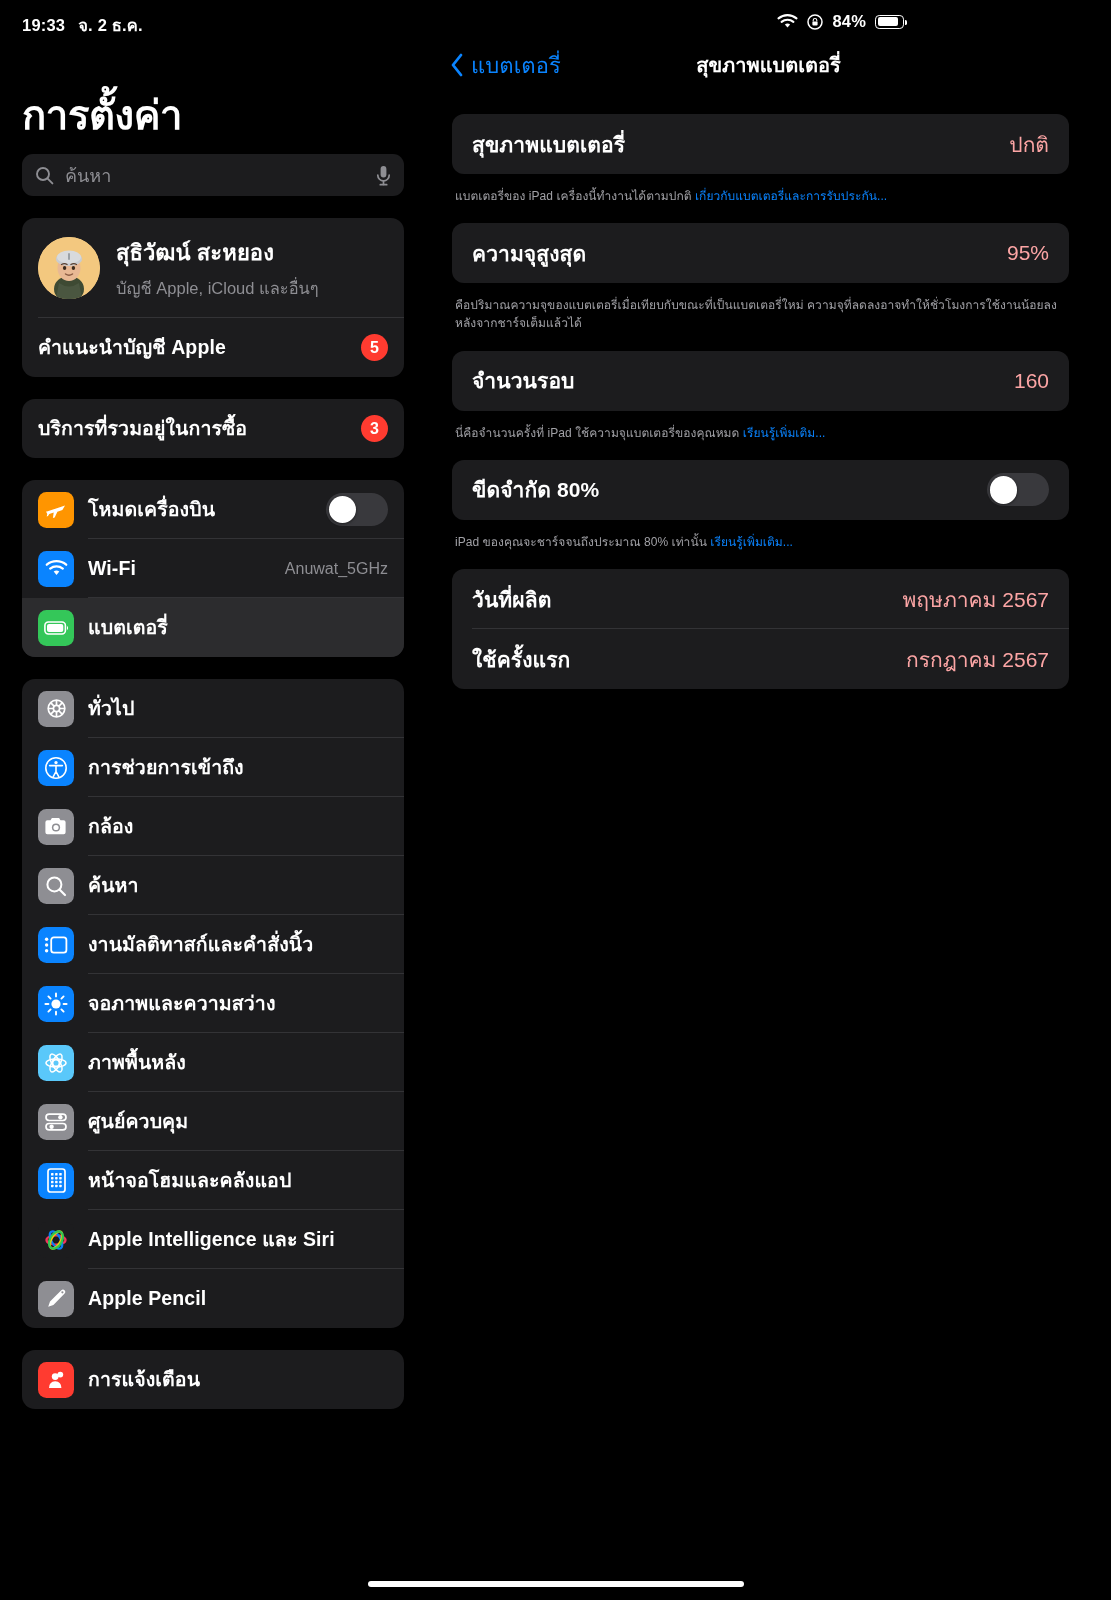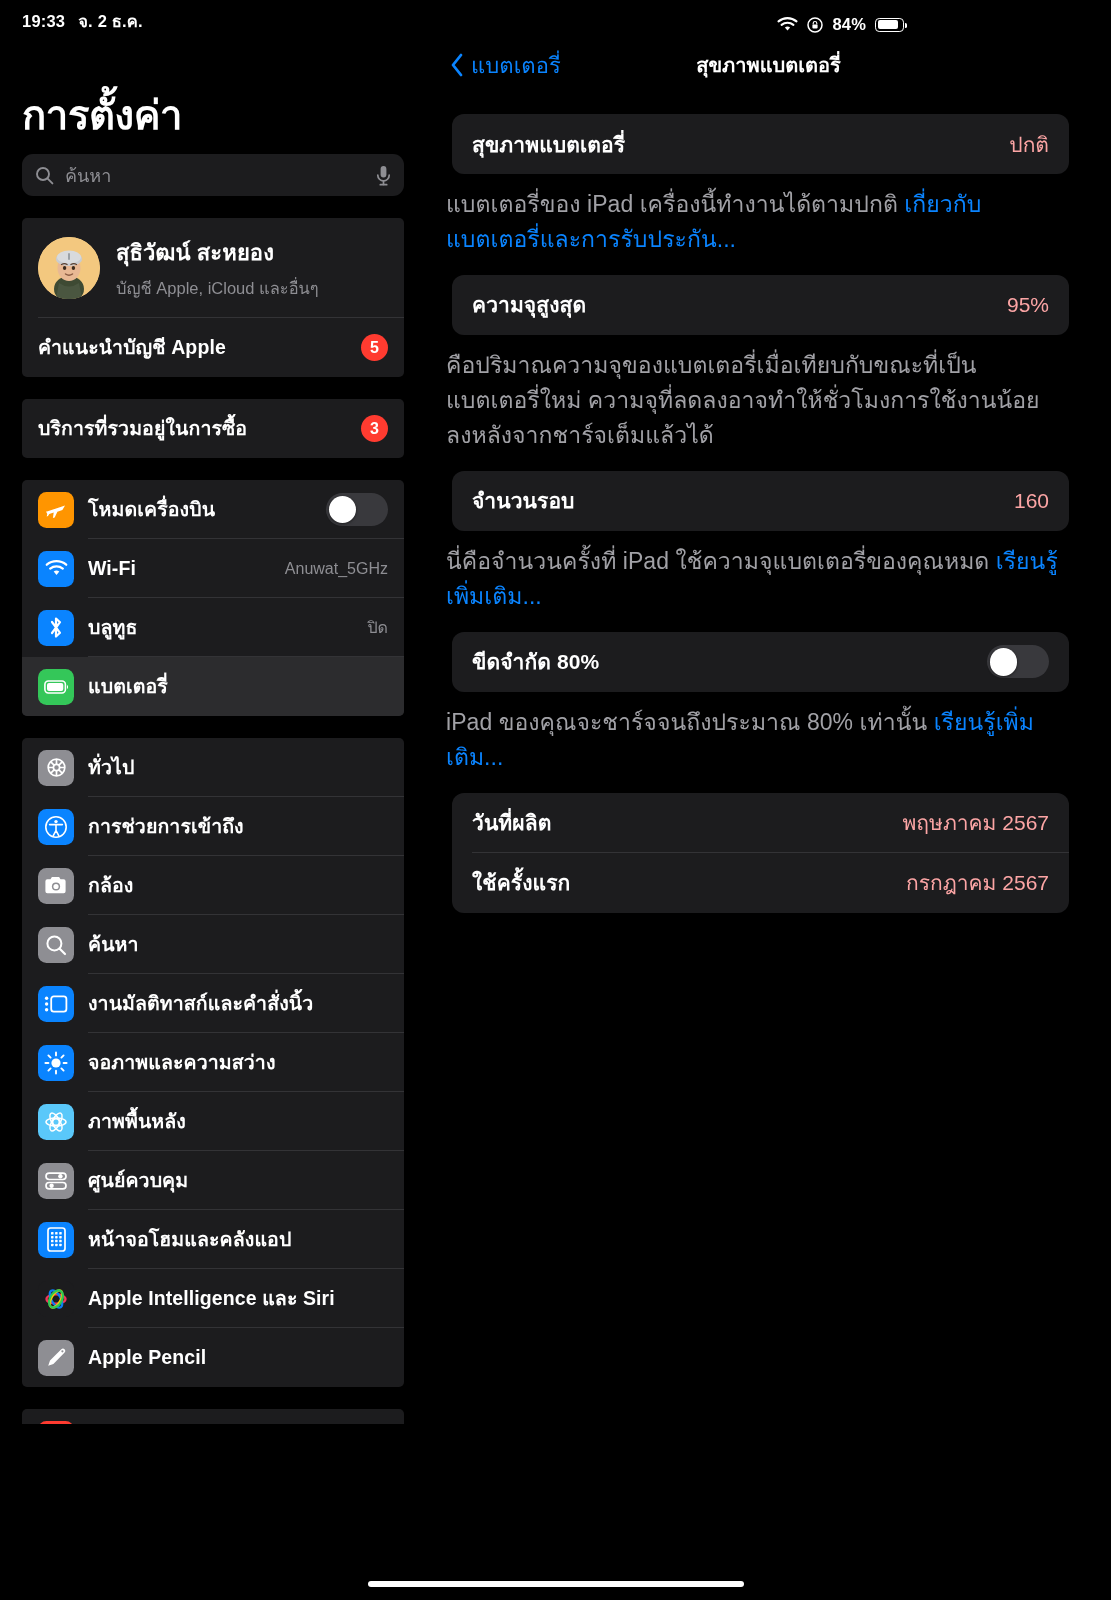--- a/index.html
+++ b/index.html
@@ -9,22 +9,22 @@
     background:#000;
     font-family:"Liberation Sans","DejaVu Sans",sans-serif;
     color:#fff;
     overflow:hidden;
     -webkit-font-smoothing:antialiased;
   }
   .screen{ position:relative; width:1111px; height:1600px; display:flex; }
 
   
   .statusbar{
-    position:absolute; top:0; left:0; width:930px; height:34px;
-    display:flex; align-items:flex-end; z-index:40;
+    position:absolute; top:12px; left:0; width:930px; height:34px;
+    display:flex; align-items:flex-start; z-index:40;
     padding:0 26px 0 22px;
   }
   .sb-left{ display:flex; align-items:baseline; gap:13px; font-size:16.5px; font-weight:bold; letter-spacing:.2px;}
   .sb-spacer{ flex:1; }
   .sb-right{ display:flex; align-items:center; gap:9px; }
   .sb-pct{ font-size:16.5px; font-weight:bold; letter-spacing:.2px; }
   .batt-shell{
     width:29px; height:14px; border:1.6px solid #fff; border-radius:4.2px;
     position:relative; display:flex; align-items:center; padding:1.6px;
   }
@@ -44,21 +44,21 @@
     padding:60px 0 0 22px; line-height:1.05;
   }
   .searchbar{
     margin:18px 22px 0 22px; height:42px; background:#1c1c1e;
     border-radius:11px; display:flex; align-items:center; padding:0 13px; gap:11px;
   }
   .search-ph{ color:#8e8e93; font-size:18px; flex:1; }
   .icon-svg{ display:block; }
 
   .card{
-    margin:22px 22px 0 22px; background:#1c1c1e; border-radius:5px; overflow:hidden;
+    margin:22px 22px 0 22px; background:#1c1c1e; border-radius:13px; overflow:hidden;
   }
   .row{
     display:flex; align-items:center; min-height:59px;
     padding:0 16px 0 16px; position:relative; cursor:default;
   }
   .row.sel{ background:#2c2c2e; }
   .row .sep{
     position:absolute; left:66px; right:0; bottom:0; height:1px; background:#333336;
   }
   .row-ico{
@@ -111,21 +111,21 @@
   .d-card{
     margin:18px 42px 0 26px; background:#1c1c1e; border-radius:12px; overflow:hidden;
   }
   .d-row{
     display:flex; align-items:center; min-height:60px; padding:0 20px; position:relative;
   }
   .d-row .dsep{ position:absolute; left:20px; right:0; bottom:0; height:1px; background:#333336; }
   .d-lbl{ font-size:21px; font-weight:bold; flex:1; letter-spacing:.1px; }
   .d-val{ font-size:21px; color:#fca5a5; }
   .d-note{
-    margin:13px 46px 0 20px; font-size:23px; color:#a1a1a6;
+    margin:13px 46px 0 29px; font-size:12px; color:#a1a1a6;
     line-height:1.52; letter-spacing:.05px;
   }
   .d-note .lnk{ color:#0a84ff; cursor:pointer; }
   .gap{ height:20px; }
 
   .home-ind{
     position:absolute; bottom:13px; left:50%; transform:translateX(-50%);
     width:376px; height:6px; border-radius:3px; background:#fff; z-index:50;
   }
 </style>
@@ -240,30 +240,20 @@
             <svg width="23" height="18" viewBox="0 0 23 18">
               <path d="M11.5 15 L14.3 11.6 A4.6 4.6 0 0 0 8.7 11.6 Z" fill="#fff"></path>
               <path d="M5.2 8.6 A10 10 0 0 1 17.8 8.6" stroke="#fff" stroke-width="2.3" fill="none" stroke-linecap="round"></path>
               <path x="0" d="M1.8 4.7 A15.2 15.2 0 0 1 21.2 4.7" stroke="#fff" stroke-width="2.3" fill="none" stroke-linecap="round"></path>
             </svg>
           </div>
           <span class="row-lbl">Wi-Fi</span>
           <span class="row-val">Anuwat_5GHz</span>
           <div class="sep"></div>
         </div>
-        <div class="row">
-          <div class="row-ico" style="background: rgb(10, 132, 255);">
-            <svg width="16" height="23" viewBox="0 0 16 23">
-              <path d="M4 6 L12 16.8 L8 20.5 V2.5 L12 6.2 L4 17" stroke="#fff" stroke-width="2.2" fill="none" stroke-linejoin="round" stroke-linecap="round"></path>
-            </svg>
-          </div>
-          <span class="row-lbl">บลูทูธ</span>
-          <span class="row-val">ปิด</span>
-          <div class="sep"></div>
-        </div>
         <div class="row sel nosep">
           <div class="row-ico" style="background: rgb(52, 199, 89);">
             <svg width="25" height="14" viewBox="0 0 25 14">
               <rect x="0.9" y="1" width="20.5" height="12" rx="3.4" stroke="#fff" stroke-width="1.6" fill="none"></rect>
               <rect x="3" y="3.1" width="16.3" height="7.8" rx="2" fill="#fff"></rect>
               <path d="M23 5 v4 a2.4 2.4 0 0 0 0-4z" fill="#fff"></path>
             </svg>
           </div>
           <span class="row-lbl">แบตเตอรี่</span>
         </div>

